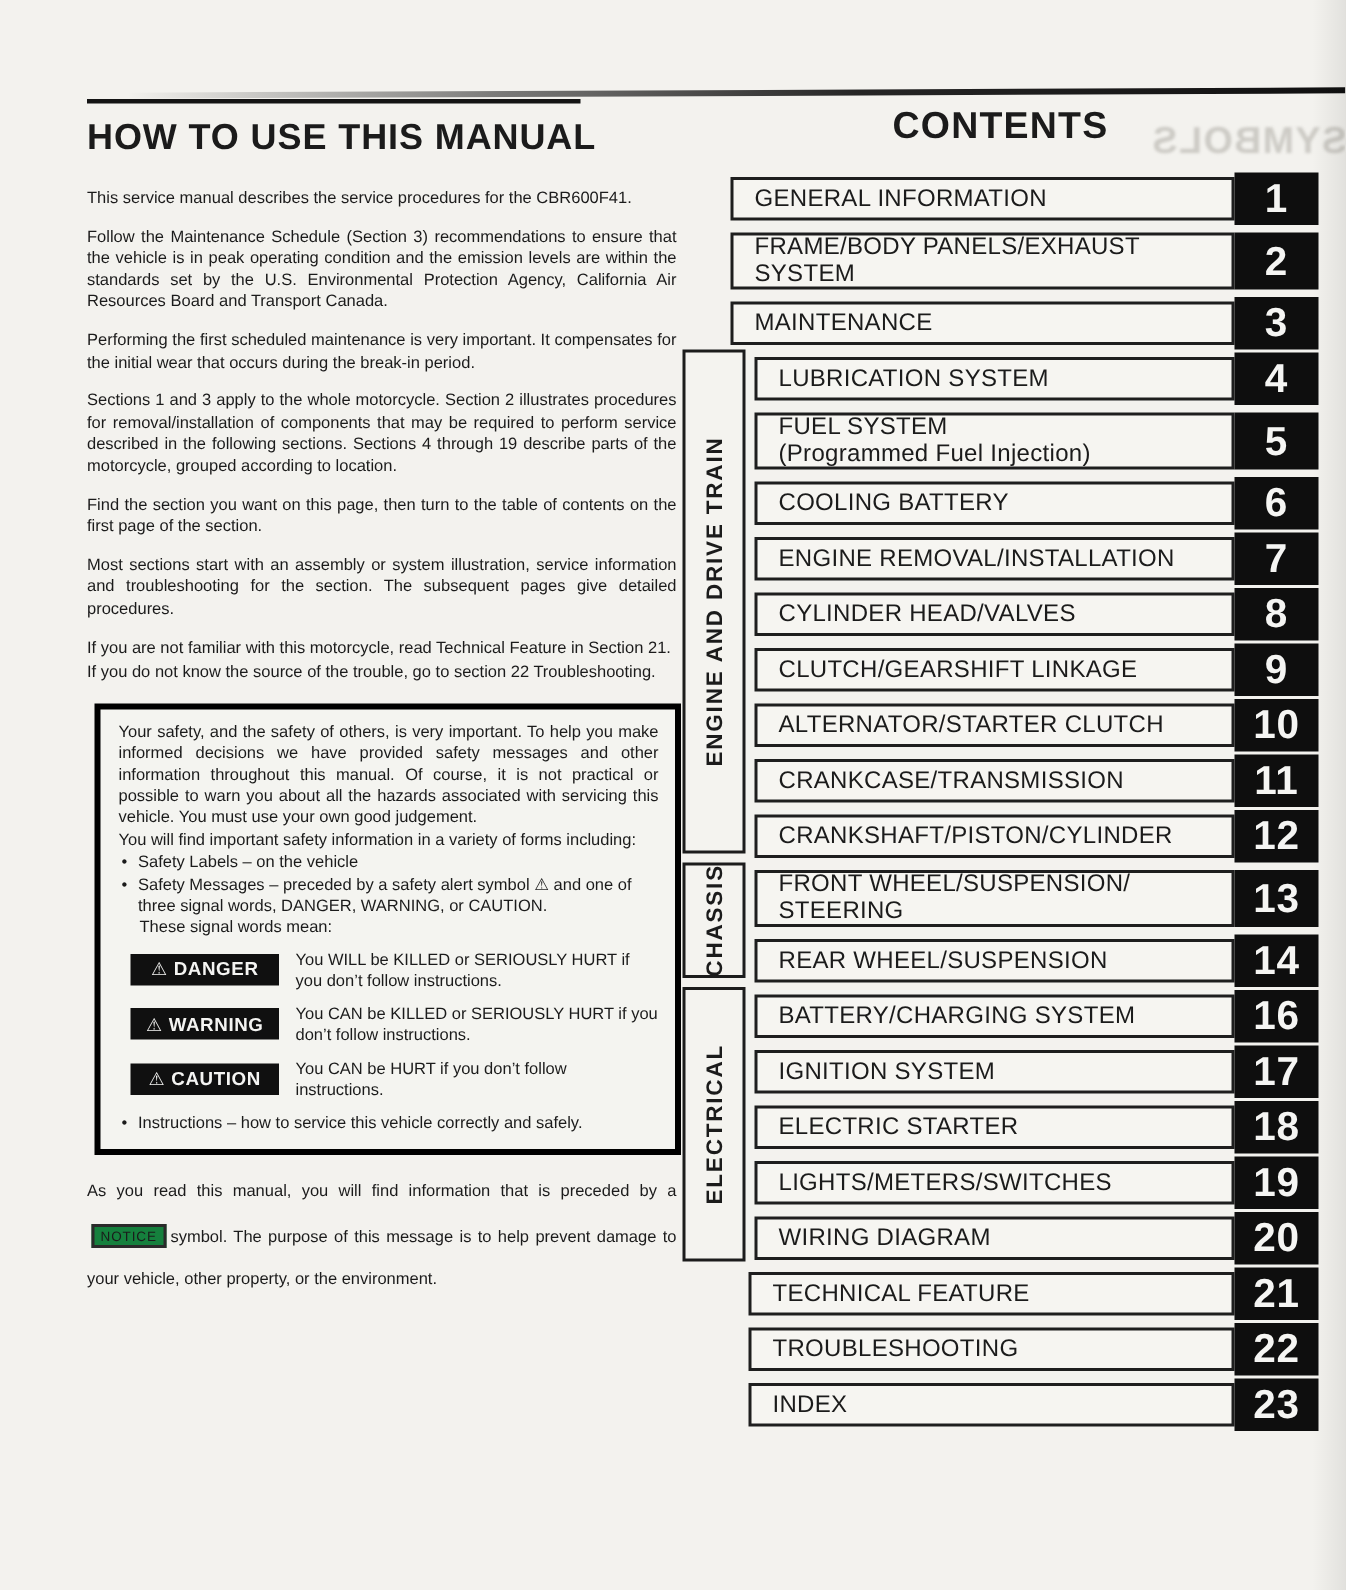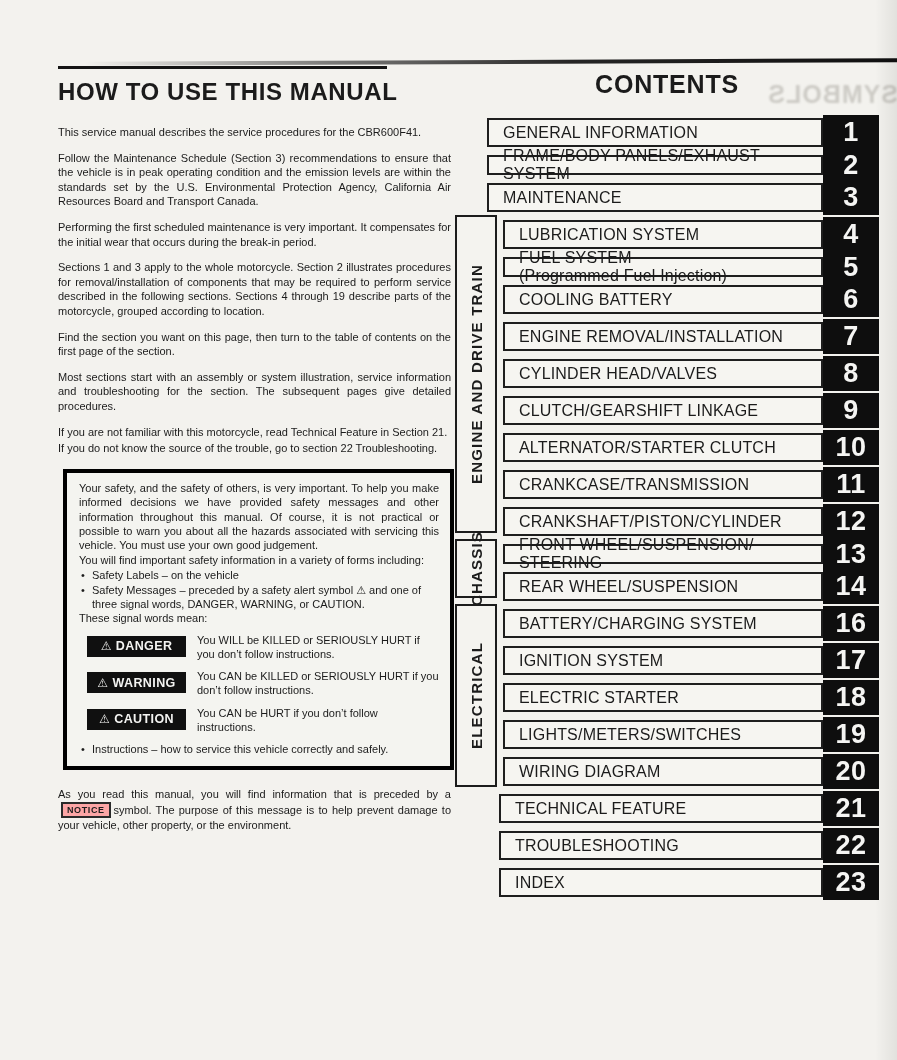--- a/index.html
+++ b/index.html
@@ -35,43 +35,43 @@
   .body.tight{ margin-bottom:2px; }
 
   .safety-box{
     border:4px solid #000000; margin-top:13px; margin-left:5px; width:391px;
     padding:8px 11px 10px 12px; background:rgba(255,255,255,0.15);
   }
   .safety-box p{ font-size:11px; line-height:14.4px; text-align:justify; }
   .safety-box ul{ list-style:none; margin:1px 0 0 2px; }
   .safety-box li{ font-size:11px; line-height:14.4px; padding-left:11px; position:relative; }
   .safety-box li::before{ content:"•"; position:absolute; left:0; top:0; }
-  .signal-indent{ margin-left:0; }
+  .signal-indent{ margin-left:14px; }
   .signal-row{ display:flex; align-items:flex-start; gap:11px; margin:7px 0 8px 8px; }
   .badge{
     flex:none; width:99px; height:21px; background:#101010; color:#f4f4f2;
     display:flex; align-items:center; justify-content:center; gap:4px;
     font-weight:bold; font-size:12.5px; letter-spacing:0.4px; margin-top:3px;
   }
   .badge .tri{ font-size:12px; line-height:1; font-weight:normal; }
   .signal-text{ font-size:11px; line-height:14.2px; }
   .closing{ margin-top:7px; }
 
   .notice-p{ margin-top:17px; }
   .notice-tag{
-    display:inline-block; border:2px solid #2a2a2a; padding:0 4px; margin:0 3px;
-    font-size:9px; font-weight:bold; letter-spacing:0.6px; line-height:12px;
-    vertical-align:1px; background:#fca5a5;
+    display:inline-block; border:2px solid #2a2a2a; padding:0 4px; margin:14px 3px;
+    font-size:9px; font-weight:normal; letter-spacing:0.6px; line-height:12px;
+    vertical-align:1px; background:#15803d;
   }
 
   
   .toc{ position:absolute; left:455px; top:70px; width:424px; }
   .toc h2{ font-size:25px; font-weight:bold; letter-spacing:0.8px; text-align:center; margin-bottom:19px; }
   .trow{ display:flex; align-items:center; height:29px; margin-bottom:8px; }
-  .trow.two{ height:20px; }
+  .trow.two{ height:38px; }
   .tlabel{
     flex:1; height:100%; border:2px solid #1e1e1e; background:#f6f5f1;
     display:flex; align-items:center; padding-left:14px;
     font-weight:normal; font-size:16px; letter-spacing:0.2px; line-height:18px;
     white-space:pre-line;
   }
   .tnum{
     flex:none; width:56px; height:35px; background:#0e0e0e; color:#f5f5f3;
     font-weight:bold; font-size:27px; display:flex; align-items:center; justify-content:center;
     letter-spacing:0.5px;

